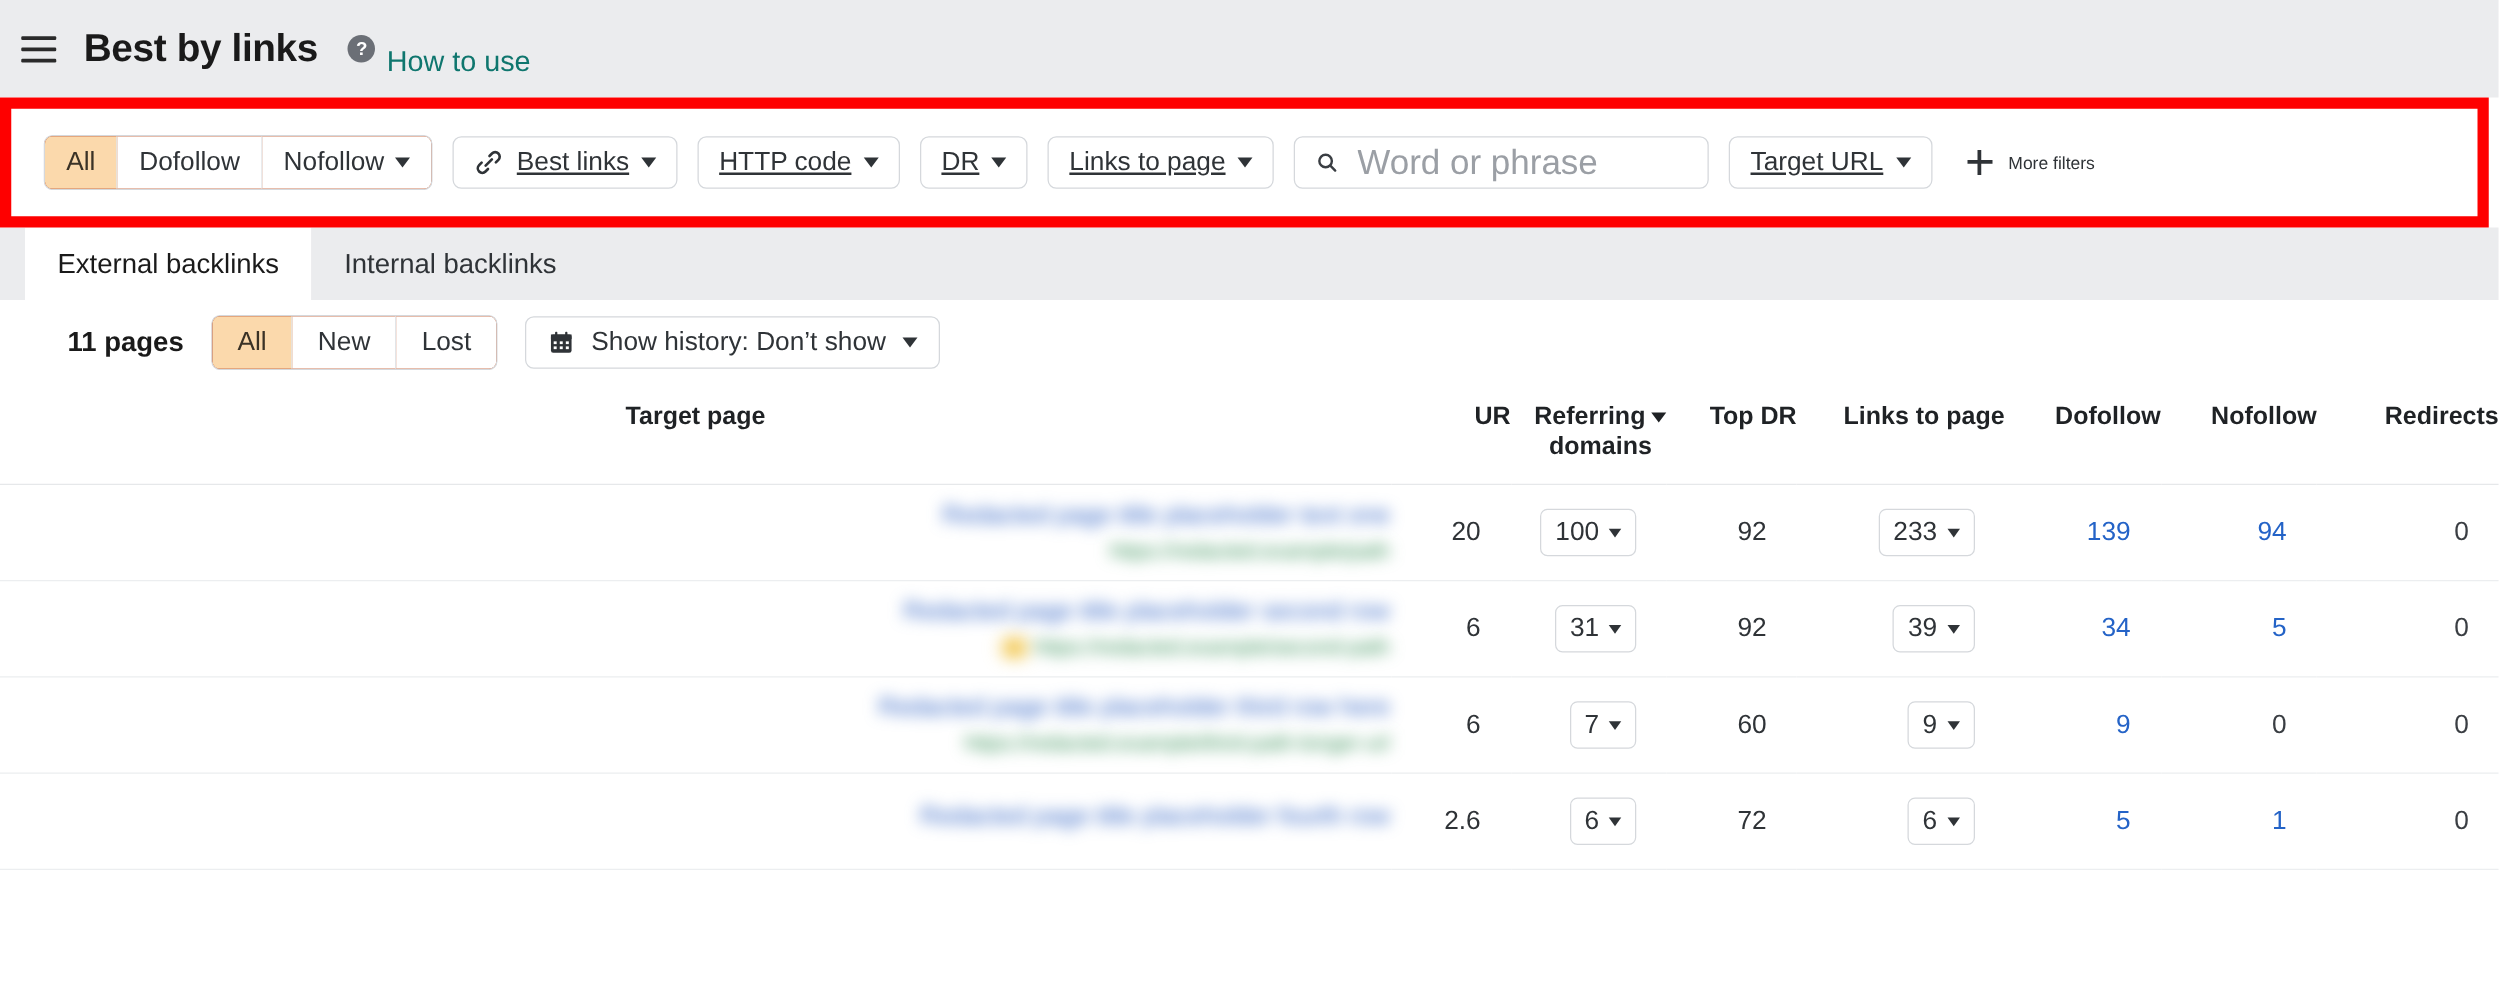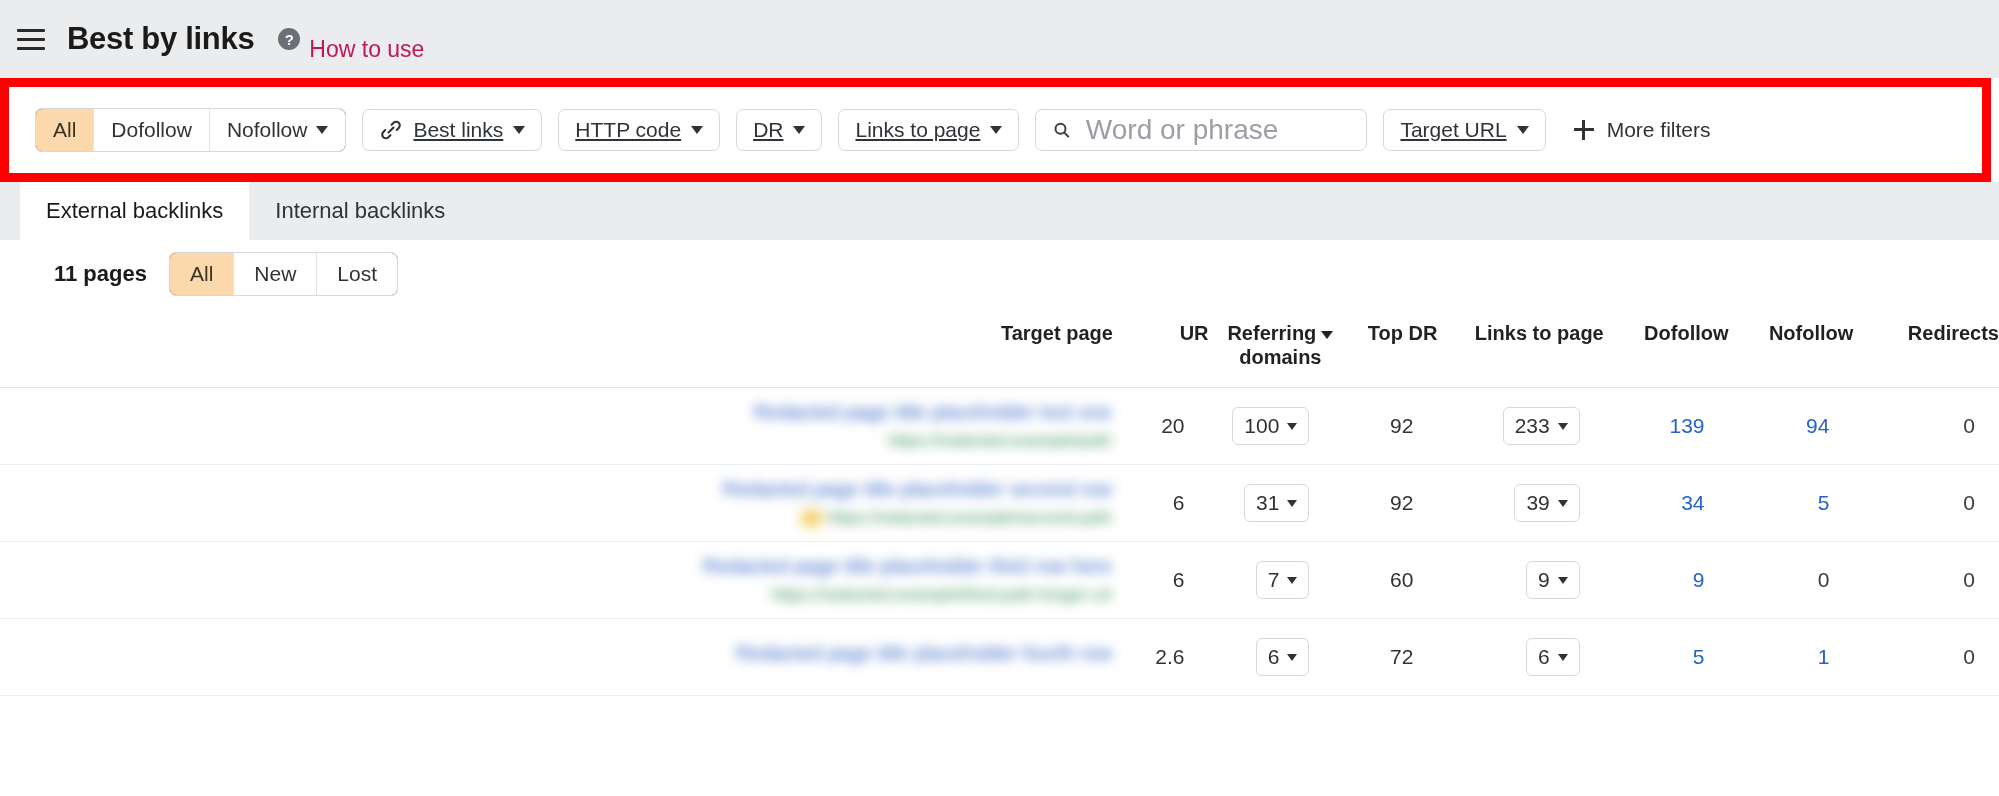--- a/index.html
+++ b/index.html
@@ -62,21 +62,21 @@
     color: #ffffff;
     font-size: 15px;
     font-weight: bold;
     display: flex;
     align-items: center;
     justify-content: center;
     line-height: 1;
   }
   .howto-label {
     font-size: 23px;
-    color: #be185d;
+    color: #0f766e;
     margin-top: 20px;
   }
 
   
   .filter-highlight {
     position: relative;
     border: 9px solid #fe0000;
     height: 104px;
     box-sizing: border-box;
     background: #ffffff;
@@ -172,21 +172,21 @@
     width: 100%;
     background: transparent;
   }
   .search-box input::placeholder { color: #9b9fa5; }
 
   .more-filters {
     display: flex;
     align-items: center;
     gap: 13px;
     margin-left: 28px;
-    font-size: 21px;
+    font-size: 14px;
     color: #2f3337;
     cursor: pointer;
     white-space: nowrap;
   }
   .plus {
     position: relative;
     width: 20px; height: 20px;
     display: inline-block;
   }
   .plus::before, .plus::after {
@@ -266,21 +266,21 @@
   }
   table.data th {
     font-size: 20px;
     font-weight: bold;
     color: #1f2225;
     padding: 14px 0 18px 0;
     vertical-align: top;
     border-bottom: 1px solid #e6e8ea;
   }
   th.target-col {
-    text-align: right;
+    text-align: center;
     padding-left: 34px;
     width: 1070px;
   }
   th.num { text-align: right; }
   .th-inner {
     display: inline-block;
     text-align: center;
     line-height: 1.18;
   }
   .sort-caret {
@@ -448,20 +448,36 @@
       <span>All</span>
     </div>
     <div class="seg-item">
       <span>New</span>
     </div>
     <div class="seg-item">
       <span>Lost</span>
     </div>
   </div>
 
+  <div class="history-pill">
+    <svg width="22" height="22" viewBox="0 0 24 24">
+      <rect x="3" y="5" width="18" height="16" rx="2" fill="#2f3337"></rect>
+      <rect x="3" y="5" width="18" height="4" fill="#2f3337"></rect>
+      <rect x="5.4" y="11" width="2.6" height="2.4" fill="#ffffff"></rect>
+      <rect x="10.7" y="11" width="2.6" height="2.4" fill="#ffffff"></rect>
+      <rect x="16" y="11" width="2.6" height="2.4" fill="#ffffff"></rect>
+      <rect x="5.4" y="15.4" width="2.6" height="2.4" fill="#ffffff"></rect>
+      <rect x="10.7" y="15.4" width="2.6" height="2.4" fill="#ffffff"></rect>
+      <rect x="16" y="15.4" width="2.6" height="2.4" fill="#ffffff"></rect>
+      <rect x="6.6" y="2.6" width="2" height="3.6" rx="0.8" fill="#2f3337"></rect>
+      <rect x="15.4" y="2.6" width="2" height="3.6" rx="0.8" fill="#2f3337"></rect>
+    </svg>
+    <span>Show history: Don’t show</span>
+    <span class="caret"></span>
+  </div>
 </div>
 
 <div class="table-wrap">
   <table class="data">
     <colgroup>
       <col style="width:1070px">
       <col style="width:92px">
       <col style="width:120px">
       <col style="width:100px">
       <col style="width:160px">

